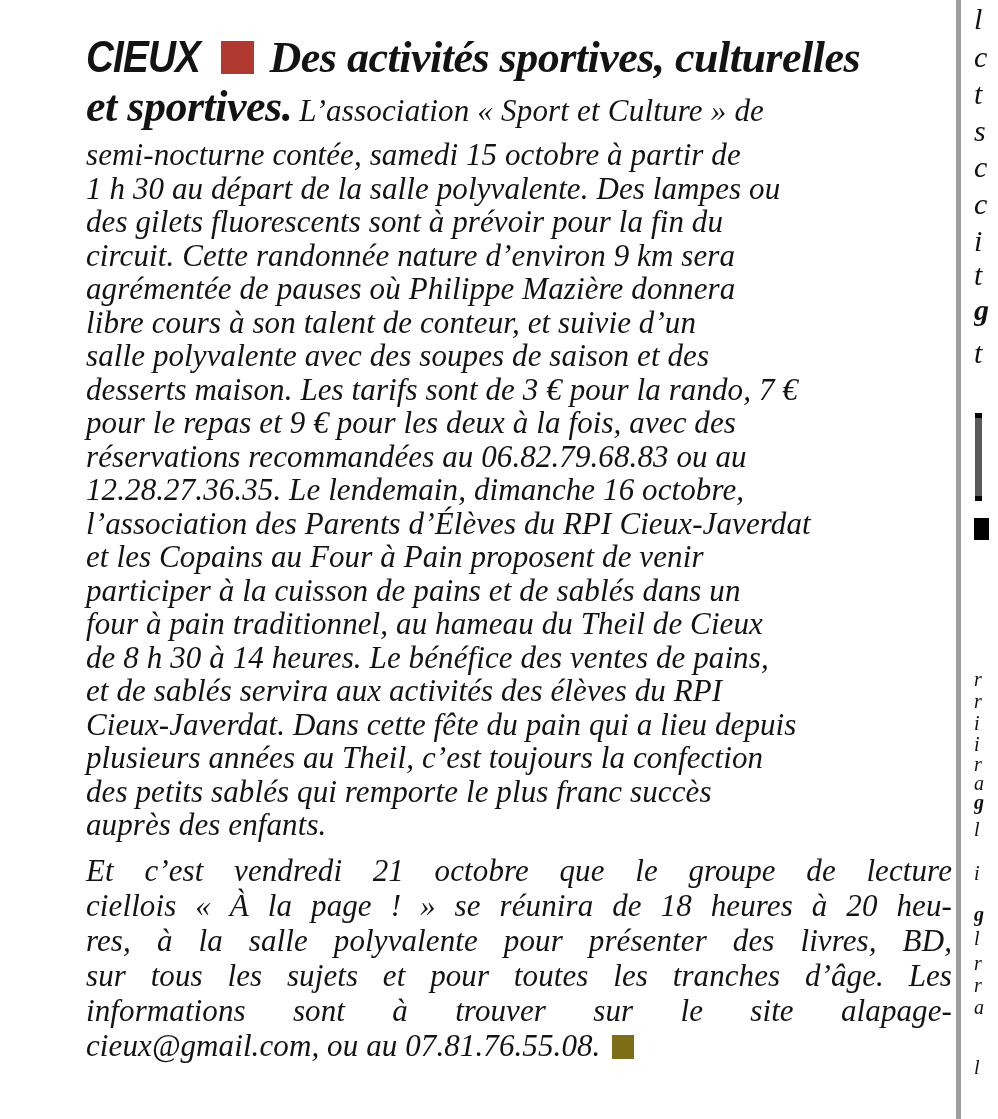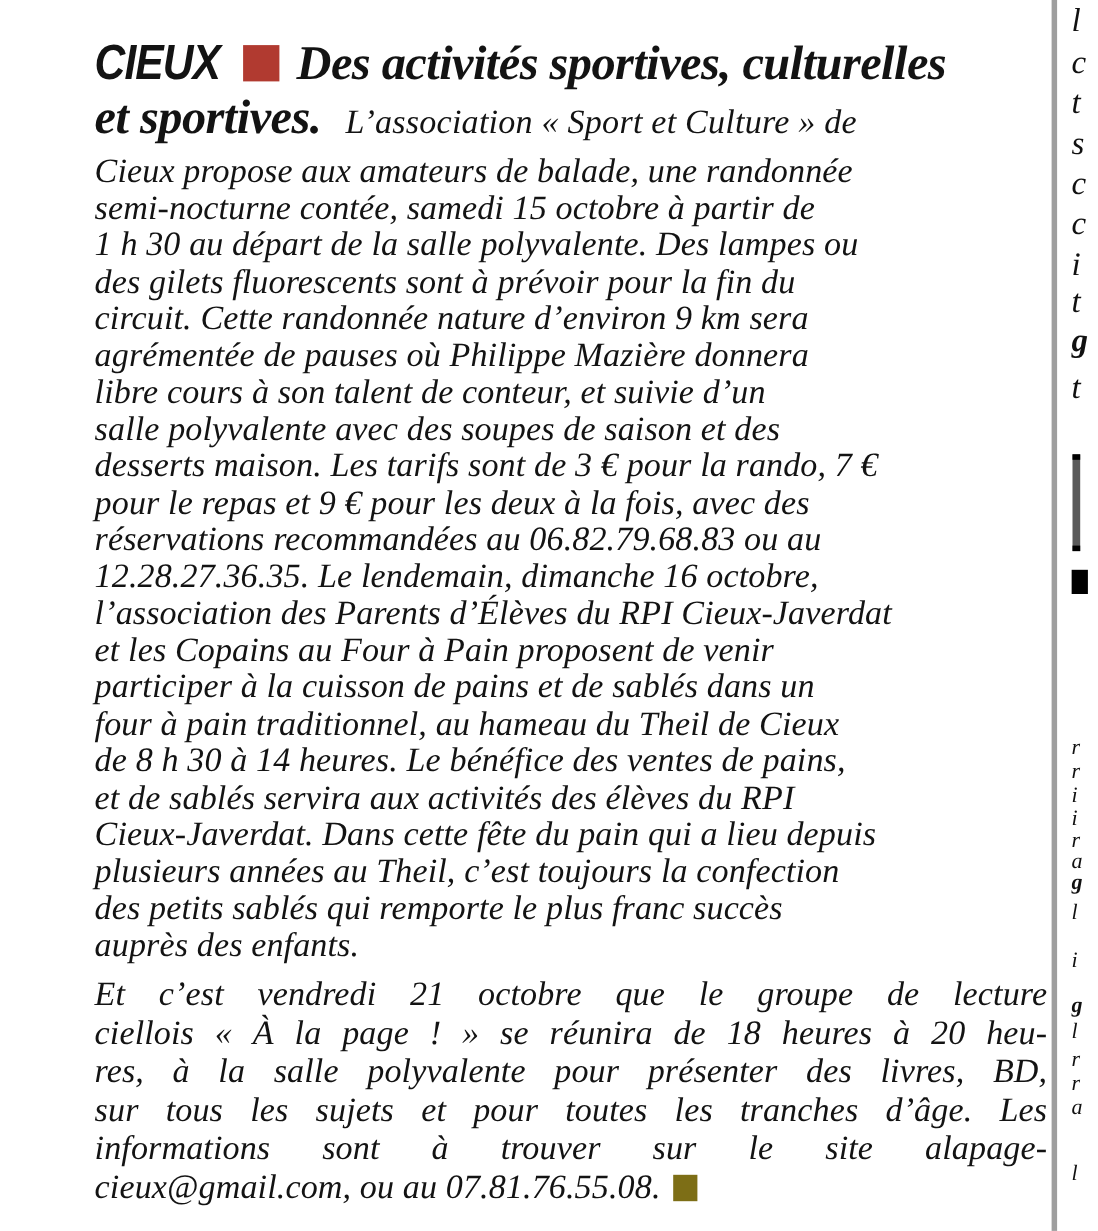--- a/index.html
+++ b/index.html
@@ -22,21 +22,21 @@
     font-weight:bold; font-size:45px; letter-spacing:-1px;
     display:inline-block; transform:scaleX(0.86); transform-origin:0 80%;
     margin-right:-12px;
   }
   .red-square {
     display:inline-block; width:33px; height:33px;
     background:#b13a30; margin:0 16px 0 14px; vertical-align:-2px;
   }
   .hl-bold { font-weight:bold; font-size:44px; letter-spacing:-0.5px; }
   .hl-line2 { white-space:nowrap; line-height:46px; height:46px; margin-bottom:8px; }
-  .lead { font-size:31px; margin-left:22px; letter-spacing:0.2px; }
+  .lead { font-size:31px; margin-left:7px; letter-spacing:0.2px; }
 
   .para1 .bline {
     font-size:31px; line-height:33.5px; height:33.5px;
     white-space:nowrap; letter-spacing:0.1px;
   }
   .para2 { margin-top:11px; }
   .para2 .jline {
     font-size:31px; line-height:35px; height:35px;
     text-align:justify; text-align-last:justify; letter-spacing:0.1px;
   }
@@ -80,21 +80,20 @@
 
     <div class="hl-line1">
       <span class="kicker">CIEUX</span><span class="red-square" style="background: rgb(177, 58, 48);"></span><span class="hl-bold">Des activités sportives, culturelles</span>
     </div>
 
     <div class="hl-line2">
       <span class="hl-bold">et sportives.</span><span class="lead">L’association « Sport et Culture » de</span>
     </div>
 
     <div class="para1" id="para1">
-        <div class="bline">Cieux propose aux amateurs de balade, une randonnée</div>
         <div class="bline">semi-nocturne contée, samedi 15 octobre à partir de</div>
         <div class="bline">1 h 30 au départ de la salle polyvalente. Des lampes ou</div>
         <div class="bline">des gilets fluorescents sont à prévoir pour la fin du</div>
         <div class="bline">circuit. Cette randonnée nature d’environ 9 km sera</div>
         <div class="bline">agrémentée de pauses où Philippe Mazière donnera</div>
         <div class="bline">libre cours à son talent de conteur, et suivie d’un</div>
         <div class="bline">salle polyvalente avec des soupes de saison et des</div>
         <div class="bline">desserts maison. Les tarifs sont de 3 € pour la rando, 7 €</div>
         <div class="bline">pour le repas et 9 € pour les deux à la fois, avec des</div>
         <div class="bline">réservations recommandées au 06.82.79.68.83 ou au</div>

